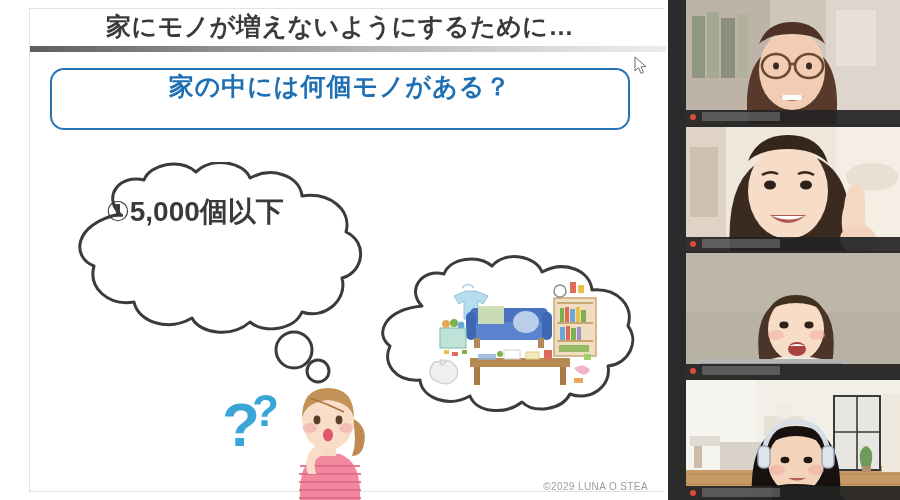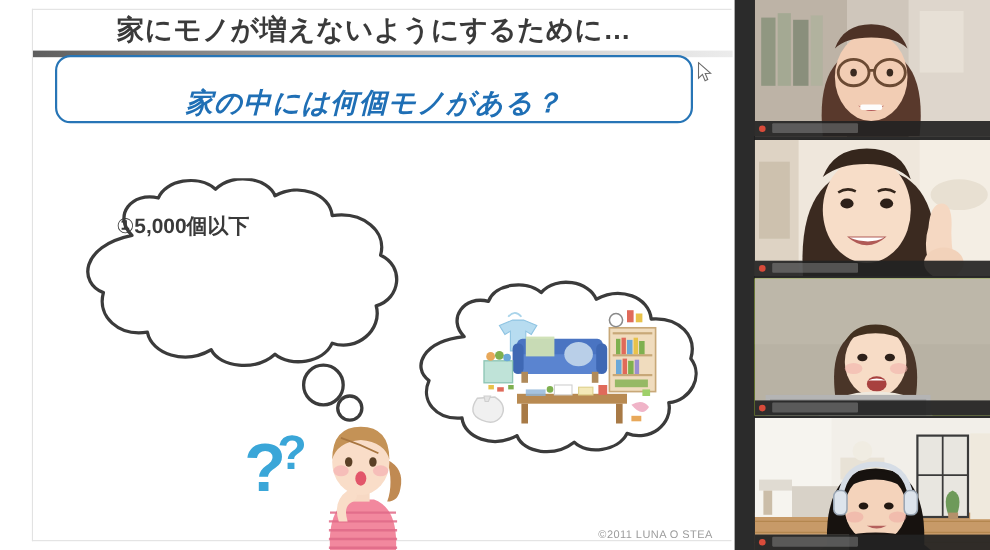--- a/index.html
+++ b/index.html
@@ -13,30 +13,30 @@
                 border:1px solid #e2e2e2;border-right:none;box-sizing:border-box;}
 
   .slide-title{position:absolute;left:60px;top:6px;width:560px;height:40px;
                display:flex;align-items:center;justify-content:center;
                font-size:25px;font-weight:bold;color:#3a3a3a;letter-spacing:.5px;
                white-space:nowrap;}
 
   .title-rule{position:absolute;left:30px;top:46px;width:636px;height:6px;
               background:linear-gradient(to right,#5e5e5e 0%,#7d7d7d 18%,#b9b9b9 55%,#dedede 85%,#ececec 100%);}
 
-  .q-box{position:absolute;left:50px;top:50px;width:580px;height:62px;
+  .q-box{position:absolute;left:50px;top:68px;width:580px;height:62px;
          border:2.5px solid #2775b6;border-radius:14px;background:#fff;
-         display:flex;align-items:flex-end;justify-content:center;box-sizing:border-box;font-style:italic;}
+         display:flex;align-items:flex-start;justify-content:center;box-sizing:border-box;}
   .q-box-text{font-size:25px;font-weight:bold;color:#1f6fb5;letter-spacing:1px;white-space:nowrap;}
 
   
   .cloud-left{position:absolute;left:62px;top:162px;width:310px;height:175px;}
   .cloud-left svg{position:absolute;left:0;top:0;}
   .opts{position:absolute;left:44px;top:32px;width:230px;}
-  .opt{font-size:19px;font-weight:bold;color:#3a3a3a;line-height:1.32;white-space:nowrap;}
+  .opt{font-size:28px;font-weight:bold;color:#3a3a3a;line-height:1.32;white-space:nowrap;}
 
   
   .trail{position:absolute;}
   .trail circle{fill:#fff;stroke:#3b3b3b;stroke-width:3;}
 
   
   .cloud-right{position:absolute;left:378px;top:250px;width:262px;height:165px;}
   .cloud-right svg{position:absolute;left:0;top:0;}
 
   
@@ -212,21 +212,21 @@
       <ellipse cx="64" cy="50" rx="7" ry="5" fill="#f6b9b6" opacity=".85"></ellipse>
 
       <ellipse cx="35" cy="42" rx="3.4" ry="4.4" fill="#5a4026"></ellipse>
       <ellipse cx="57" cy="42" rx="3.4" ry="4.4" fill="#5a4026"></ellipse>
 
       <ellipse cx="46" cy="57" rx="5" ry="6.5" fill="#e2566a"></ellipse>
 
       <path d="M26 96 q-6 -18 8 -28 q6 -4 8 2 q2 6 -5 9 q-7 4 -3 17 z" fill="#f9ddc8"></path>
     </svg>
 
-    <div class="footer">©2011 LUNA O STEA</div>
+    <div class="footer">©2029 LUNA O STEA</div>
 
     <svg class="cursor" viewBox="0 0 14 20">
       <path d="M1 1 L1 15 L4.6 11.6 L7 17.4 L9.4 16.3 L7.1 10.8 L12 10.6 Z" fill="#ffffff" stroke="#6b6b6b" stroke-width="1"></path>
     </svg>
   </div>
 
   <div class="gap"></div>
 
   <div class="rail">
 

